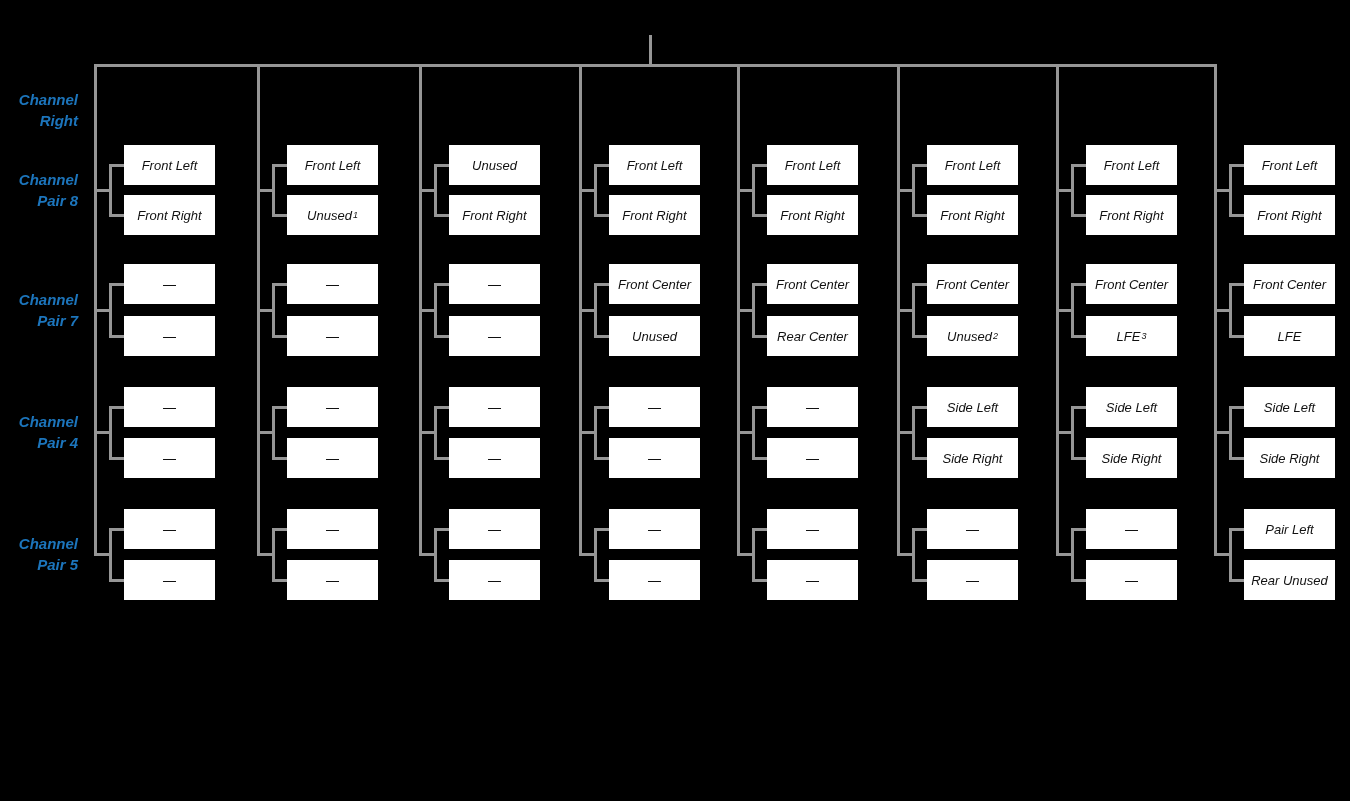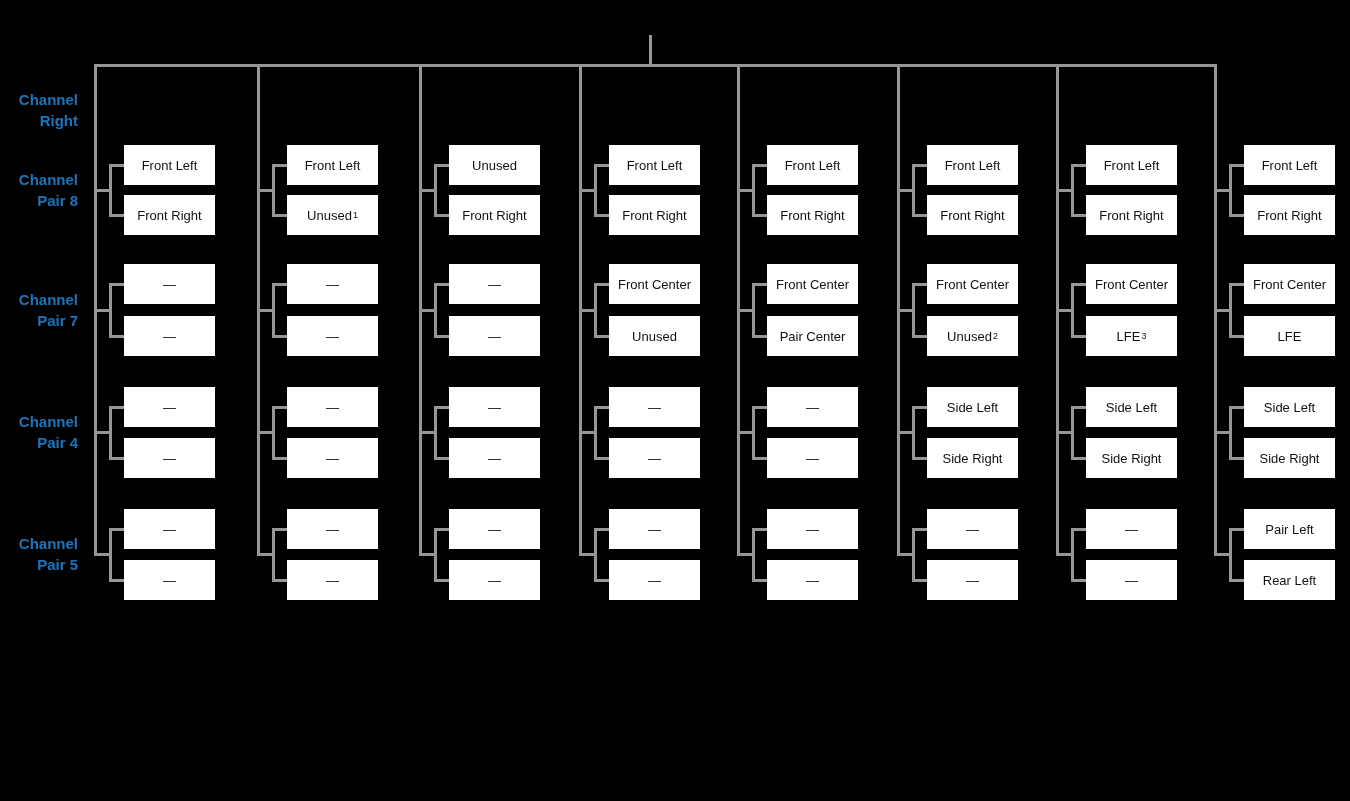--- a/index.html
+++ b/index.html
@@ -9,20 +9,21 @@
     --box-text:#111111;
     --label-blue:#1c75bc;
   }
   html,body{margin:0;padding:0;background:var(--bg);}
   #stage{
     position:relative;
     width:1350px;height:647px;
     background:var(--bg);
     overflow:hidden;
     font-family:"Liberation Sans", sans-serif;
+    font-style:italic;
   }
   .cline{position:absolute;background:var(--line);}
   .chbox{
     position:absolute;
     width:91px;height:40px;
     background:var(--box-bg);
     color:var(--box-text);
     font-size:13px;
     display:flex;align-items:center;justify-content:center;
     white-space:nowrap;
@@ -239,21 +240,21 @@
       <div class="chbox" style="left: 609px; top: 195px;">Front Right</div>
       <div class="chbox" style="left: 609px; top: 264px;">Front Center</div>
       <div class="chbox" style="left: 609px; top: 316px;">Unused</div>
       <div class="chbox" style="left: 609px; top: 387px;">—</div>
       <div class="chbox" style="left: 609px; top: 438px;">—</div>
       <div class="chbox" style="left: 609px; top: 509px;">—</div>
       <div class="chbox" style="left: 609px; top: 560px;">—</div>
       <div class="chbox" style="left: 767px; top: 145px;">Front Left</div>
       <div class="chbox" style="left: 767px; top: 195px;">Front Right</div>
       <div class="chbox" style="left: 767px; top: 264px;">Front Center</div>
-      <div class="chbox" style="left: 767px; top: 316px;">Pair Center</div>
+      <div class="chbox" style="left: 767px; top: 316px;">Rear Center</div>
       <div class="chbox" style="left: 767px; top: 387px;">—</div>
       <div class="chbox" style="left: 767px; top: 438px;">—</div>
       <div class="chbox" style="left: 767px; top: 509px;">—</div>
       <div class="chbox" style="left: 767px; top: 560px;">—</div>
       <div class="chbox" style="left: 927px; top: 145px;">Front Left</div>
       <div class="chbox" style="left: 927px; top: 195px;">Front Right</div>
       <div class="chbox" style="left: 927px; top: 264px;">Front Center</div>
       <div class="chbox" style="left: 927px; top: 316px;">Unused<sup>2</sup></div>
       <div class="chbox" style="left: 927px; top: 387px;">Side Left</div>
       <div class="chbox" style="left: 927px; top: 438px;">Side Right</div>
@@ -267,15 +268,15 @@
       <div class="chbox" style="left: 1086px; top: 438px;">Side Right</div>
       <div class="chbox" style="left: 1086px; top: 509px;">—</div>
       <div class="chbox" style="left: 1086px; top: 560px;">—</div>
       <div class="chbox" style="left: 1244px; top: 145px;">Front Left</div>
       <div class="chbox" style="left: 1244px; top: 195px;">Front Right</div>
       <div class="chbox" style="left: 1244px; top: 264px;">Front Center</div>
       <div class="chbox" style="left: 1244px; top: 316px;">LFE</div>
       <div class="chbox" style="left: 1244px; top: 387px;">Side Left</div>
       <div class="chbox" style="left: 1244px; top: 438px;">Side Right</div>
       <div class="chbox" style="left: 1244px; top: 509px;">Pair Left</div>
-      <div class="chbox" style="left: 1244px; top: 560px;">Rear Left</div>
+      <div class="chbox" style="left: 1244px; top: 560px;">Rear Unused</div>
     </div>
 </div>
 
 </body></html>

